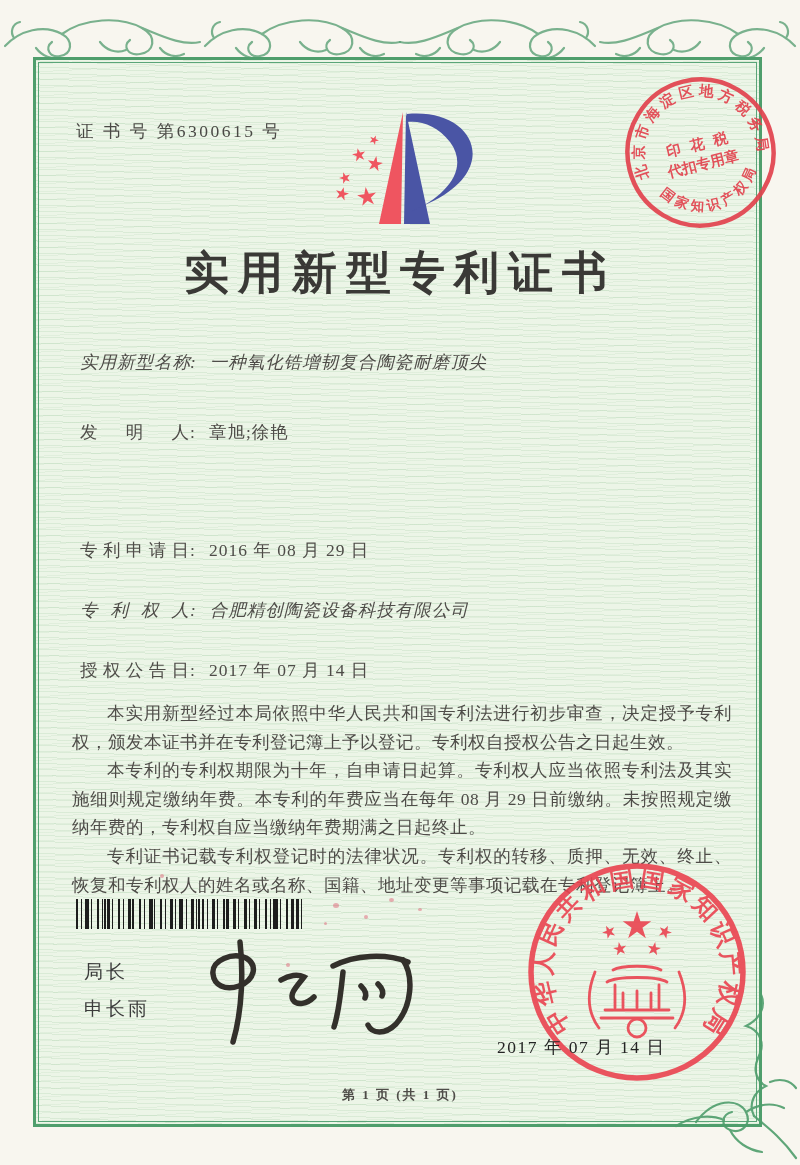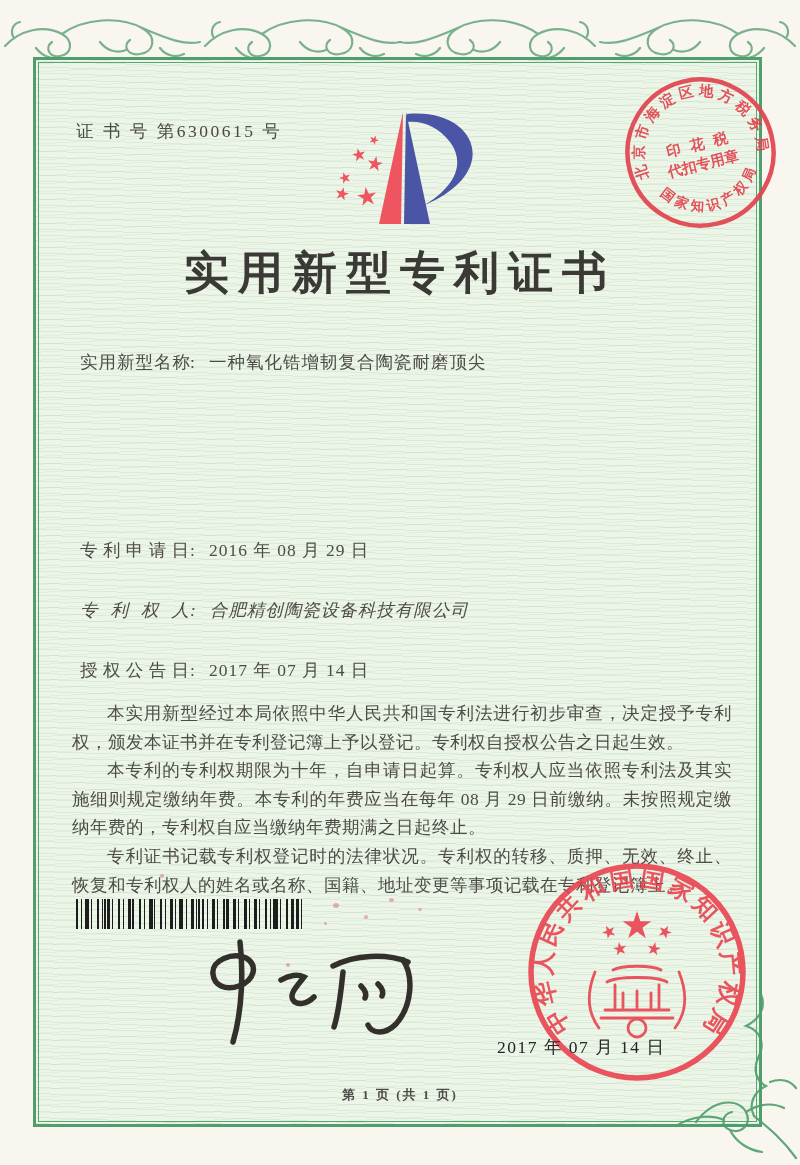--- a/index.html
+++ b/index.html
@@ -141,41 +141,48 @@
       <text font-size="13.5" fill="#e2434e" font-weight="bold">
         <textPath href="#taxBottomArc" startOffset="0" textLength="117" lengthAdjust="spacing">国家知识产权局</textPath>
       </text>
       <text x="82.5" y="79" text-anchor="middle" font-size="14.5" fill="#e2434e" font-weight="bold" letter-spacing="3">印 花 税</text>
       <text x="82.5" y="99" text-anchor="middle" font-size="14.5" fill="#e2434e" font-weight="bold">代扣专用章</text>
     </g>
   </svg>
 
   <div class="title">实用新型专利证书</div>
 
-  <div class="field-row" style="top:350px;">
+  <div class="field-row" style="top:350px;font-style:italic;">
     <span class="fl">实用新型名称</span><span class="fc">:</span><span class="fv">一种氧化锆增韧复合陶瓷耐磨顶尖</span>
+  </div>
+  <div class="field-row" style="top:420px;">
+    <span class="fl">发明人</span><span class="fc">:</span><span class="fv">章旭;徐艳</span>
   </div>
   <div class="field-row" style="top:538px;">
     <span class="fl">专利申请日</span><span class="fc">:</span><span class="fv">2016 年 08 月 29 日</span>
   </div>
   <div class="field-row" style="top:598px;font-style:italic;">
     <span class="fl">专利权人</span><span class="fc">:</span><span class="fv">合肥精创陶瓷设备科技有限公司</span>
   </div>
   <div class="field-row" style="top:658px;">
     <span class="fl">授权公告日</span><span class="fc">:</span><span class="fv">2017 年 07 月 14 日</span>
   </div>
 
   <div class="paras">
     <p>本实用新型经过本局依照中华人民共和国专利法进行初步审查，决定授予专利权，颁发本证书并在专利登记簿上予以登记。专利权自授权公告之日起生效。</p>
     <p>本专利的专利权期限为十年，自申请日起算。专利权人应当依照专利法及其实施细则规定缴纳年费。本专利的年费应当在每年 08 月 29 日前缴纳。未按照规定缴纳年费的，专利权自应当缴纳年费期满之日起终止。</p>
     <p>专利证书记载专利权登记时的法律状况。专利权的转移、质押、无效、终止、恢复和专利权人的姓名或名称、国籍、地址变更等事项记载在专利登记簿上。</p>
   </div>
 
   <div class="barcode"></div>
 
+  <div class="director">
+    <div>局长</div>
+    <div>申长雨</div>
+  </div>
 
   <svg class="signature-svg" width="235" height="120" viewBox="0 0 235 120">
     <g fill="none" stroke="#33302b" stroke-width="5.5" stroke-linecap="round">
       <path d="M28 46 C26 32 48 24 61 30 C73 37 70 52 54 58 C40 63 29 57 28 46"></path>
       <path d="M55 14 C58 40 58 80 48 114"></path>
       <path d="M96 52 C104 47 113 46 119 49 C112 58 104 66 108 72 C112 78 122 76 129 69"></path>
       <path d="M148 38 C170 27 200 25 223 34"></path>
       <path d="M218 32 C229 48 227 78 211 96 C200 107 187 106 183 97"></path>
       <path d="M158 44 C156 64 154 84 149 99"></path>
       <path d="M176 58 C180 62 182 66 180 70"></path>

